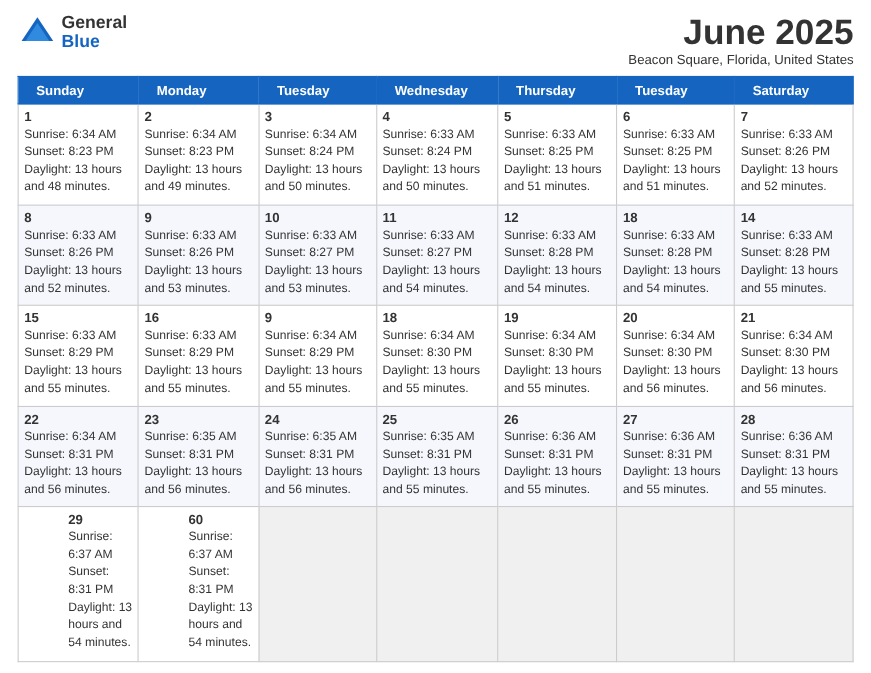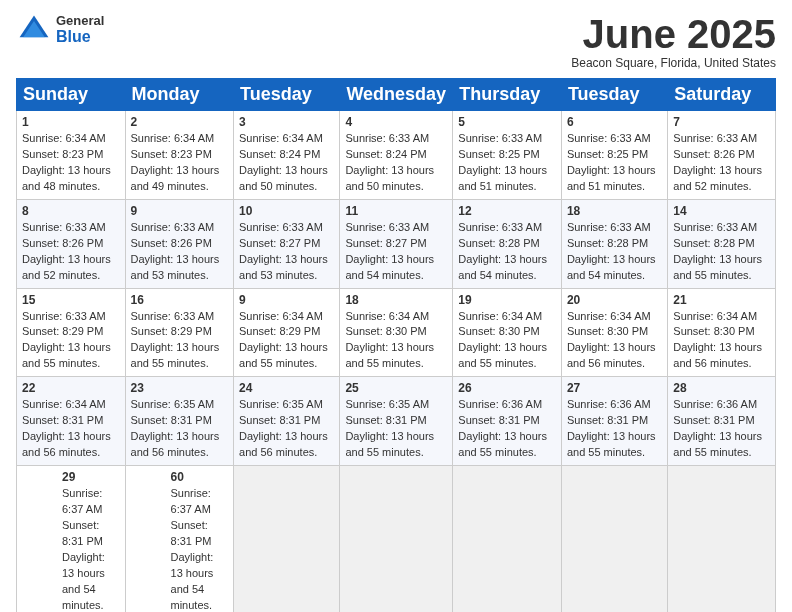--- a/index.html
+++ b/index.html
@@ -28,57 +28,57 @@
       display: flex;
       align-items: center;
       gap: 4px;
     }
     .logo-text {
       display: flex;
       flex-direction: column;
       line-height: 1.1;
     }
     .logo-general {
-      font-size: 13px;
+      font-size: 16px;
       font-weight: bold;
       color: #333;
     }
     .logo-blue {
       font-size: 16px;
       font-weight: bold;
       color: #1565c0;
     }
     .logo-icon {
       width: 36px;
       height: 36px;
     }
     .title-block {
       text-align: right;
     }
     .month-title {
-      font-size: 40px;
+      font-size: 32px;
       font-weight: bold;
       color: #333;
       line-height: 1.1;
     }
     .location {
       font-size: 12px;
       color: #333;
     }
     .calendar-table {
       width: 100%;
       border-collapse: collapse;
       flex: 1;
     }
     .calendar-table th {
       background-color: #1565c0;
       color: #fff;
       text-align: left;
-      padding: 5px 6px;
-      font-size: 18px;
+      padding: 5px 16px;
+      font-size: 12px;
       font-weight: bold;
       border: 1px solid #1565c0;
     }
     .calendar-table td {
       border: 1px solid #ccc;
       vertical-align: top;
       padding: 4px 5px;
       width: 113px;
       height: 76px;
       background: #fff;

